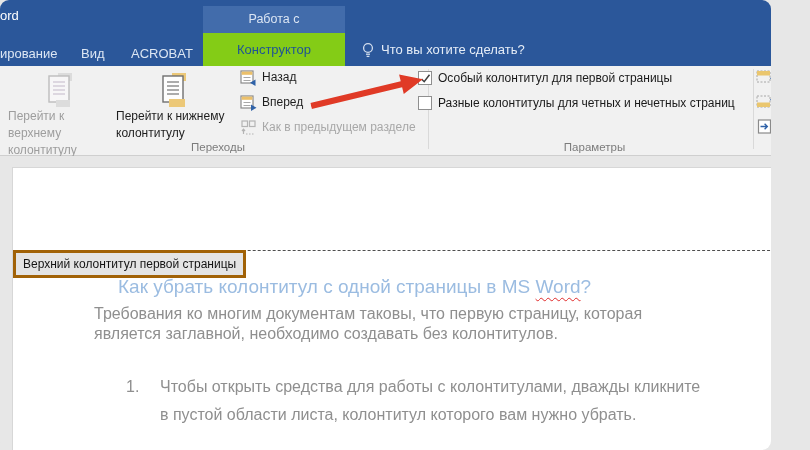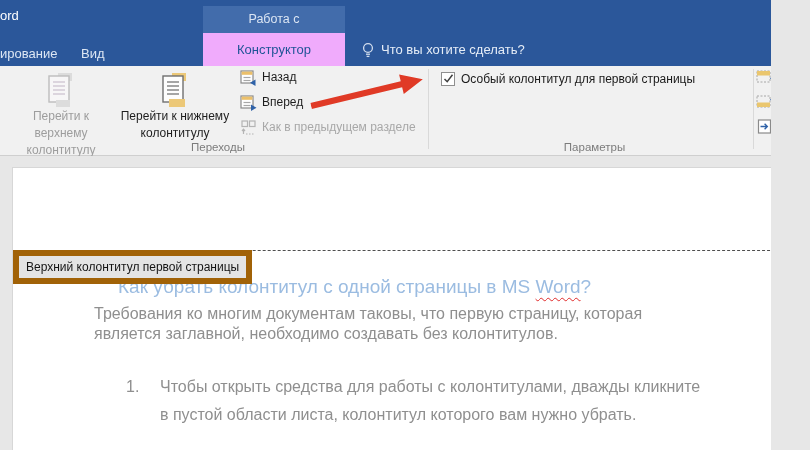--- a/index.html
+++ b/index.html
@@ -1,66 +1,66 @@
 <!DOCTYPE html>
 <html><head>
 <meta charset="utf-8">
 <style>
   * { margin:0; padding:0; box-sizing:border-box; }
   html,body { width:810px; height:450px; }
   body { font-family:"Liberation Sans", sans-serif; position:relative; overflow:hidden; background:#e7e7e7; }
-  #root { position:absolute; left:0; top:0; width:771px; height:450px; overflow:hidden; }
+  #root { position:absolute; left:0; top:0; width:771px; height:450px; overflow:hidden;border-radius:9px; }
 
   
   .titlebar { position:absolute; left:0; top:0; width:810px; height:33px; background:#2b579a; }
   .win-title { position:absolute; left:0; top:6px; height:20px; line-height:20px; color:#ffffff; font-size:13px; }
   .ctx-header { position:absolute; left:203px; top:6px; width:142px; height:27px; background:#426cab;
                 color:#dbe5f3; font-size:12.5px; text-align:center; line-height:27px; }
 
   
   .tabrow { position:absolute; left:0; top:33px; width:810px; height:33px; background:#2b579a; }
   .tab { position:absolute; top:4px; height:33px; line-height:33px; font-size:13px; color:#dce6f3; white-space:nowrap; }
-  .tab-active { position:absolute; left:203px; top:0; width:142px; height:33px; background:#f0abfc;
+  .tab-active { position:absolute; left:203px; top:0; width:142px; height:33px; background:#84cc16;
                 color:#1f5496; font-size:13px; text-align:center; line-height:33px; }
   .tellme { position:absolute; left:381px; top:0; height:33px; line-height:33px; font-size:13px; color:#e6edf7; white-space:nowrap; }
   .bulb { position:absolute; left:360px; top:8px; }
 
   
   .ribbon { position:absolute; left:0; top:66px; width:810px; height:90px; background:#f1f1f1; border-bottom:1px solid #cfcfcf; }
   .vsep { position:absolute; top:3px; width:1px; height:80px; background:#d9d9d9; }
   .group-label { position:absolute; top:75px; font-size:11.5px; color:#7c7c7c; text-align:center;padding-left:8px; }
 
-  .bigbtn { position:absolute; top:2px; height:84px; text-align:center; }
+  .bigbtn { position:absolute; top:2px; height:84px; text-align:left; }
   .bigbtn .icon-wrap { display:block; margin:3px auto 0; width:36px; height:36px; }
   .bigbtn .btn-label { display:block; margin-top:1px; font-size:12px; line-height:17px; white-space:pre-line; color:#1e1e1e; }
   .bigbtn.disabled .btn-label { color:#9d9d9d; }
 
   .smallbtn { position:absolute; left:240px; height:17px; display:flex; align-items:flex-start; white-space:nowrap; }
   .smallbtn .btn-label { font-size:12px; color:#1e1e1e; margin-left:5px; }
   .smallbtn.disabled .btn-label { color:#a8a8a8; }
 
-  .cbrow { position:absolute; left:441px; height:15px; display:flex; align-items:center; white-space:nowrap; }
+  .cbrow { position:absolute; left:418px; height:15px; display:flex; align-items:flex-start; white-space:nowrap; }
   .cb-box { width:14px; height:14px; background:#ffffff; border:1px solid #8f8f8f; display:flex; align-items:center; justify-content:center; }
   .cb-box svg { visibility:hidden; }
   .cb-box.checked svg { visibility:visible; }
   .cb-label { font-size:12px; color:#1a1a1a; margin-left:6px; }
 
   .posrow { position:absolute; left:756px; height:17px; display:flex; align-items:center; white-space:nowrap; }
   .posrow .btn-label { font-size:12px; color:#1e1e1e; margin-left:4px; }
 
   
   .red-arrow { position:absolute; left:311px; top:95px; width:116px; height:22px;
                transform:rotate(-13.5deg); transform-origin:left center; z-index:9; }
 
   
   .docarea { position:absolute; left:0; top:156px; width:810px; height:294px; background:#e7e7e7; }
   .page { position:absolute; left:12px; top:11px; width:794px; height:283px; background:#ffffff;
           border:1px solid #d7d7d7; border-bottom:none; }
   .hdr-dash { position:absolute; left:0; top:82px; width:100%; border-top:1px dashed #4f4f4f; z-index:1; }
-  .hdr-tag { position:absolute; left:0; top:82px; background:#e4e4e4; border:6px solid #a16207;
+  .hdr-tag { position:absolute; left:0; top:82px; background:#e4e4e4; border:3px solid #a16207;
              font-size:12px; color:#141414; padding:4px 7px; white-space:nowrap; z-index:2; }
   .doc-heading { position:absolute; left:105px; top:106px; font-size:19px; line-height:26px; color:#9bbce1; white-space:nowrap; }
   .misspelled { text-decoration:underline; text-decoration-style:wavy; text-decoration-color:#e02b2b;
                 text-decoration-thickness:1px; text-underline-offset:4px; }
   .doc-par { position:absolute; left:81px; top:136px; font-size:16px; line-height:20px; color:#8f8f8f; white-space:pre-line; }
   .doc-list { position:absolute; left:113px; top:205px; display:flex; }
   .doc-list .num { font-size:16px; line-height:28px; color:#8f8f8f; width:18px; }
   .doc-list .txt { font-size:16px; line-height:28px; color:#8f8f8f; white-space:pre-line; margin-left:16px; }
 </style>
 </head>
@@ -69,20 +69,21 @@
 <div id="root">
 
   <div class="titlebar">
     <span class="win-title">ord</span>
     <div class="ctx-header">Работа с колонтитулами</div>
   </div>
 
   <div class="tabrow">
     <span class="tab" style="left:0;">ирование</span>
     <span class="tab" style="left:81px;">Вид</span>
+    <span class="tab" style="left:131px;">ACROBAT</span>
     <div class="tab-active">Конструктор</div>
     <span class="bulb">
       <svg width="16" height="18" viewBox="0 0 16 18">
         <circle cx="8" cy="7" r="4.4" fill="none" stroke="#d3deee" stroke-width="1.3"></circle>
         <line x1="6" y1="13.2" x2="10" y2="13.2" stroke="#d3deee" stroke-width="1.3"></line>
         <line x1="6.6" y1="15.4" x2="9.4" y2="15.4" stroke="#d3deee" stroke-width="1.3"></line>
       </svg>
     </span>
     <span class="tellme">Что вы хотите сделать?</span>
   </div>
@@ -165,20 +166,28 @@
 
     <div class="cbrow" style="top:5px;">
       <span class="cb-box checked">
         <svg width="11" height="11" viewBox="0 0 11 11">
           <path d="M1.5,6 L4.2,8.7 L9.5,1.8" fill="none" stroke="#3f3f3f" stroke-width="1.5"></path>
         </svg>
       </span>
       <span class="cb-label">Особый колонтитул для первой страницы</span>
     </div>
 
+    <div class="cbrow" style="top:30px;">
+      <span class="cb-box">
+        <svg width="11" height="11" viewBox="0 0 11 11">
+          <path d="M1.5,6 L4.2,8.7 L9.5,1.8" fill="none" stroke="#3f3f3f" stroke-width="1.5"></path>
+        </svg>
+      </span>
+      <span class="cb-label">Разные колонтитулы для четных и нечетных страниц</span>
+    </div>
 
 
     <div class="group-label" style="left:428px; width:325px;">Параметры</div>
 
     <div class="posrow" style="top:4px;">
       <span>
         <svg width="19" height="15" viewBox="0 0 19 15">
           <rect x="1" y="2" width="13" height="11" fill="none" stroke="#a6a6a6" stroke-width="1" stroke-dasharray="2 1.5"></rect>
           <rect x="1" y="2" width="13" height="4.5" fill="#eac66e"></rect>
           <path d="M16.5,3 L16.5,11 M14.5,8.8 L16.5,11.2 L18.5,8.8" fill="none" stroke="#2f62a8" stroke-width="1.2"></path>

